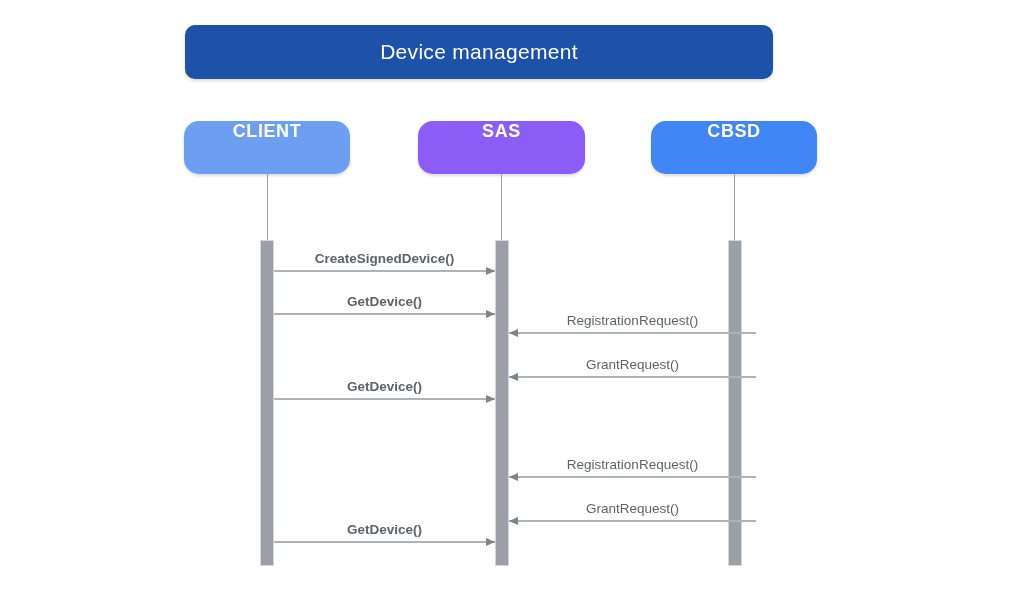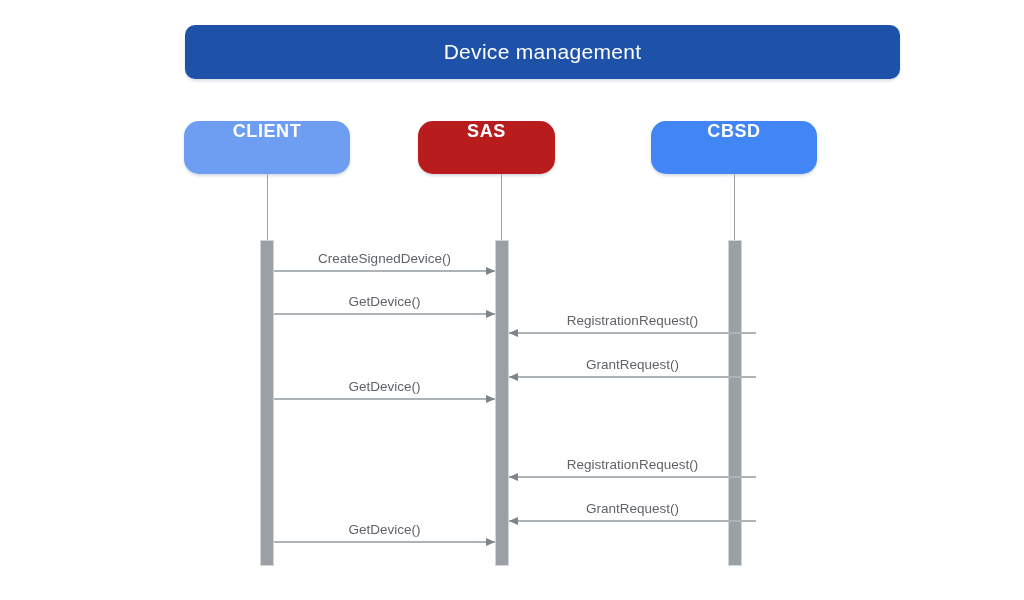--- a/index.html
+++ b/index.html
@@ -11,21 +11,21 @@
     width: 1024px;
     height: 600px;
     background: #ffffff;
     overflow: hidden;
   }
 
   
   .title-bar {
     position: absolute;
     left: 185px; top: 25px;
-    width: 715px; height: 54px;
+    width: 588px; height: 54px;
     background: #1e52a8;
     border-radius: 10px;
     display: flex; align-items: center; justify-content: center;
     box-shadow: 0 2px 3px rgba(40,60,100,0.18);
   }
   .title-bar .title-text {
     color: #ffffff;
     font-size: 21px;
     font-weight: 500;
     letter-spacing: 0.3px;
@@ -40,21 +40,21 @@
     display: flex; align-items: flex-start; justify-content: center;
     box-shadow: 0 2px 3px rgba(40,60,100,0.18);
   }
   .participant .p-label {
     color: #ffffff;
     font-size: 18px;
     font-weight: bold;
     letter-spacing: 0.6px;
   }
   .p-client { left: 184px; width: 166px; background: #6d9ef2; }
-  .p-sas    { left: 418px; width: 137px; background: #b91c1c; }
+  .p-sas    { left: 418px; width: 167px; background: #8b5cf6; }
   .p-cbsd   { left: 651px; width: 166px; background: #4285f4; }
 
   
   .lifeline {
     position: absolute;
     top: 174px;
     width: 1px;
     height: 66px;
     background: #9aa0a6;
   }
@@ -73,21 +73,21 @@
   }
   .act-client { left: 260px; }
   .act-sas    { left: 495px; }
   .act-cbsd   { left: 728px; }
 
   
   .msg {
     position: absolute;
     height: 22px;
   }
-  .msg-right { left: 274px; width: 221px; }
+  .msg-right { left: 274px; width: 221px; font-weight: bold; }
   .msg-left  { left: 509px; width: 247px; }
   .msg .msg-label {
     position: absolute;
     left: 0; right: 0; bottom: 6px;
     text-align: center;
     font-size: 13.5px;
     line-height: 14px;
     color: #5f6368;
     white-space: nowrap;
   }

